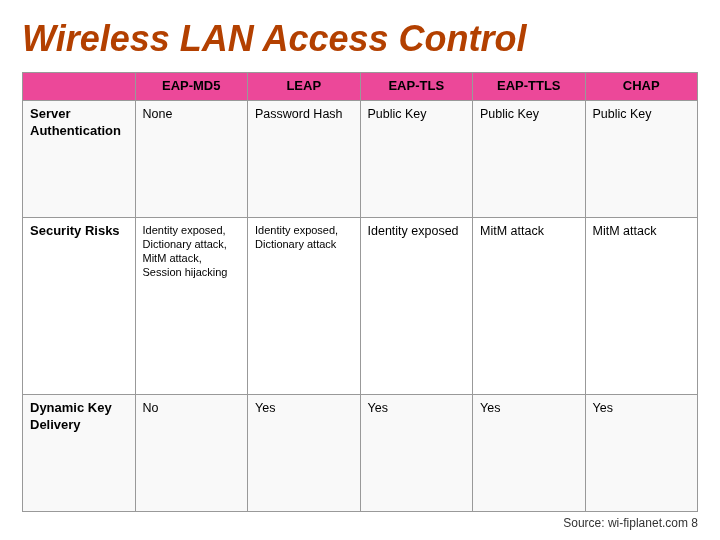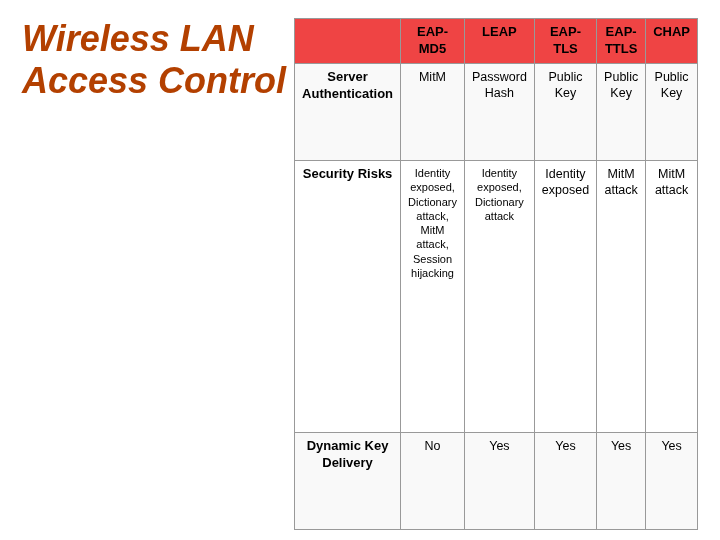--- a/index.html
+++ b/index.html
@@ -10,21 +10,21 @@
       background: #fff;
       font-family: Arial, sans-serif;
       overflow: hidden;
     }
 
     .page {
       width: 720px;
       height: 540px;
       padding: 18px 22px 10px 22px;
       display: flex;
-      flex-direction: row;
+      flex-direction: column;
     }
 
     .page-title {
       font-size: 36px;
       font-weight: bold;
       color: #b34000;
       margin-bottom: 12px;
       font-style: italic;
     }
 
@@ -36,36 +36,36 @@
     }
 
     th, td {
       border: 1px solid #999;
       padding: 5px 7px;
       vertical-align: top;
       line-height: 1.3;
     }
 
     thead th {
-      background: #ef4444;
+      background: #ec4899;
       font-weight: bold;
       font-size: 13px;
       text-align: center;
     }
 
     .row-header {
       font-weight: bold;
       font-size: 13px;
       background: #fff;
       white-space: normal;
       width: 108px;
     }
 
     td {
-      text-align: center;
+      text-align: left;
       font-size: 12.5px;
       background: #fff;
     }
 
     tr:nth-child(odd) td, tr:nth-child(odd) .row-header {
       background: #f9f9f9;
     }
 
     tr:nth-child(even) td, tr:nth-child(even) .row-header {
       background: #fff;
@@ -95,21 +95,21 @@
         <th style="width:108px;">EAP-MD5</th>
         <th style="width:108px;">LEAP</th>
         <th style="width:108px;">EAP-TLS</th>
         <th style="width:108px;">EAP-TTLS</th>
         <th style="width:108px;">CHAP</th>
       </tr>
     </thead>
     <tbody>
       <tr>
         <td class="row-header">Server Authentication</td>
-        <td>MitM</td>
+        <td>None</td>
         <td>Password Hash</td>
         <td>Public Key</td>
         <td>Public Key</td>
         <td>Public Key</td>
       </tr>
       <tr>
         <td class="row-header">Security Risks</td>
         <td class="small-text">Identity exposed, Dictionary attack, MitM attack, Session hijacking</td>
         <td class="small-text">Identity exposed, Dictionary attack</td>
         <td>Identity exposed</td>
@@ -120,13 +120,17 @@
         <td class="row-header">Dynamic Key Delivery</td>
         <td>No</td>
         <td>Yes</td>
         <td>Yes</td>
         <td>Yes</td>
         <td>Yes</td>
       </tr>
     </tbody>
   </table>
 
+  <div class="source-line">
+    <span>Source: wi-fiplanet.com</span>
+    <span>8</span>
+  </div>
 </div>
 
 </body></html>

